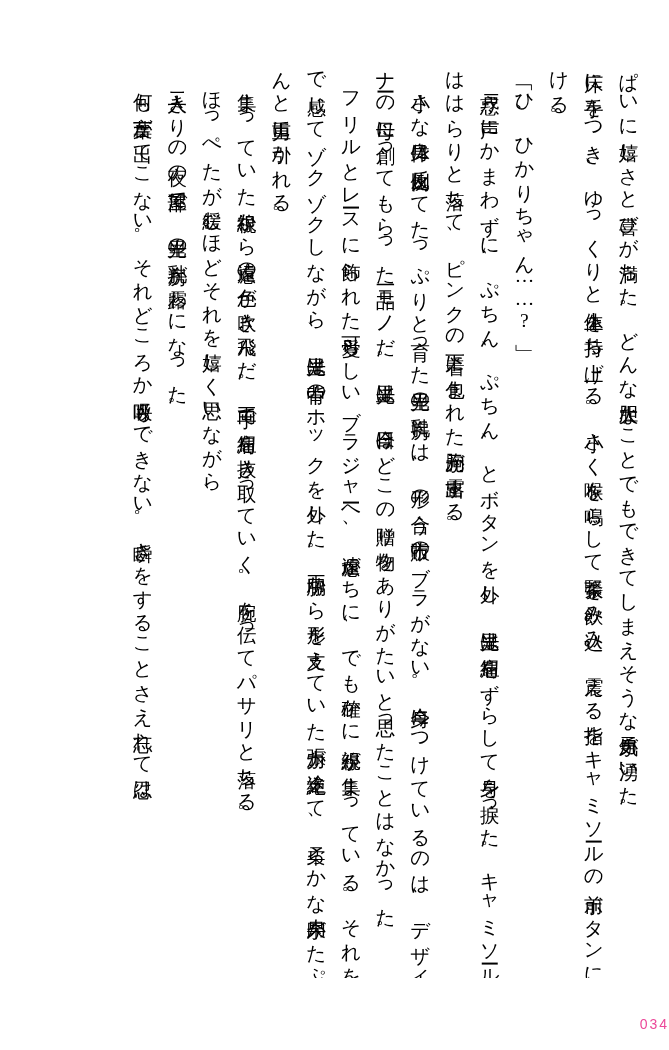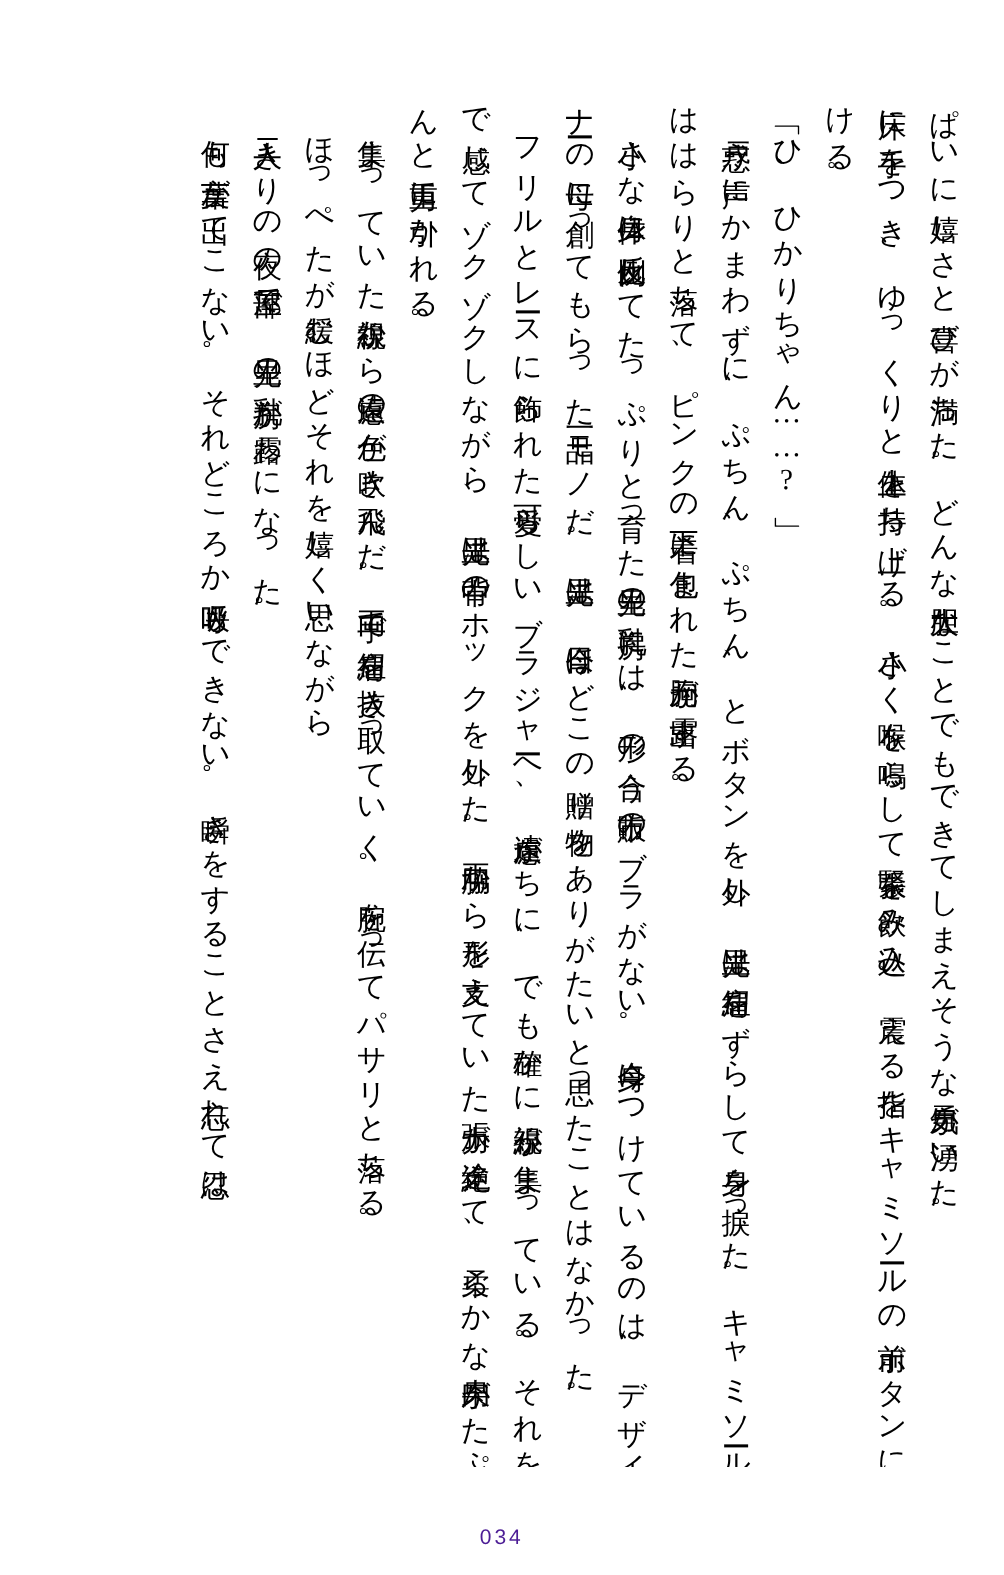--- a/index.html
+++ b/index.html
@@ -41,24 +41,24 @@
     text-indent: 0;
   }
   .text-block p.indent {
     text-indent: 1em;
   }
   .page-number {
     position: absolute;
     bottom: 18px;
     left: 0;
     right: 0;
-    text-align: center;
+    text-align: right;
     font-size: 14px;
     letter-spacing: 2px;
-    color: #4c1d95;
+    color: #ec4899;
     font-family: "Liberation Sans", sans-serif;
   }
 </style>
 </head>
 <body>
 
 <div class="page">
   <div class="text-block">
     <p>ぱいに嬉しさと喜びが満ちた。どんな大胆なことでもできてしまえそうな勇気が湧いた。</p>
     <p>床に手をつき、ゆっくりと上体を持ち上げる。小さく喉を鳴らして緊張を飲み込み、震える指をキャミソールの前ボタンに掛ける。</p>

